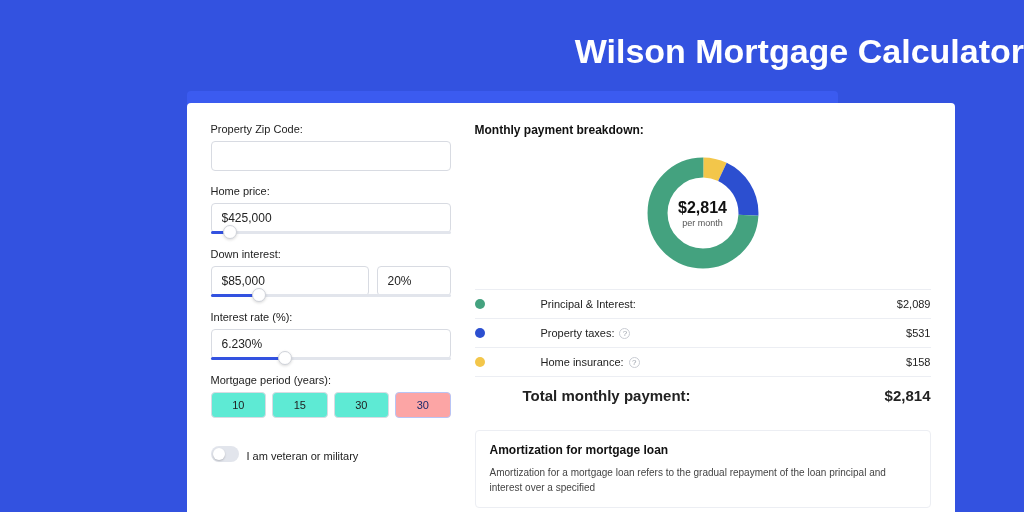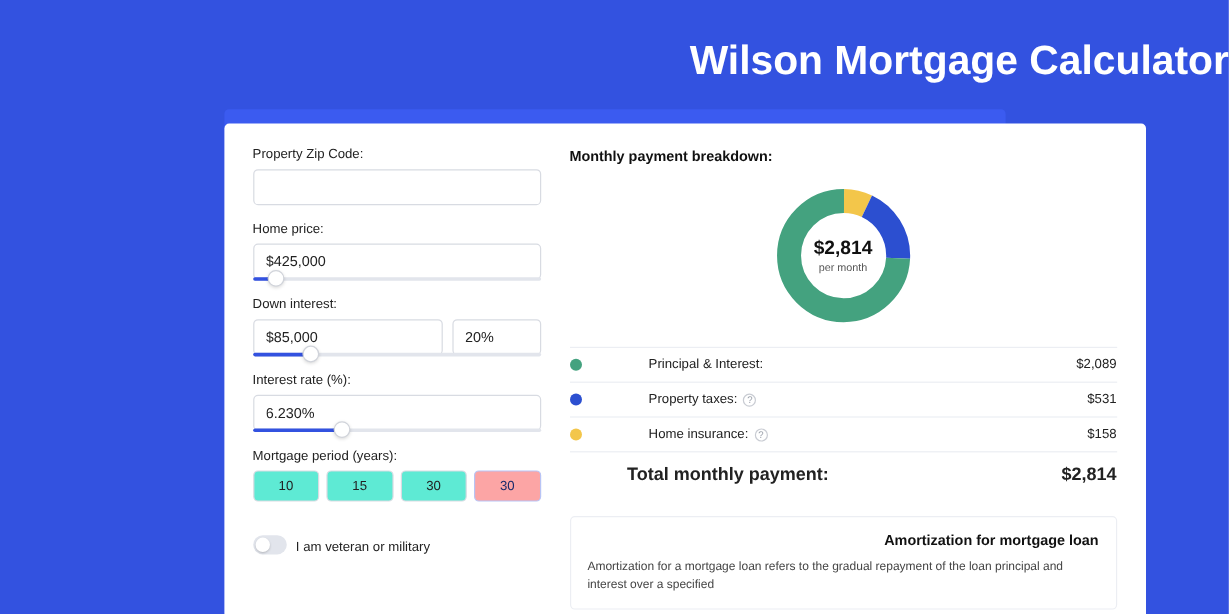--- a/index.html
+++ b/index.html
@@ -33,21 +33,21 @@
   .donut-sub { font-size: 9px; color: #555; margin-top: 1px; }
   .legend-row { display: flex; align-items: center; padding: 8px 0; border-top: 1px solid #eceef3; font-size: 11px; }
   .legend-row:first-of-type { border-top: none; }
   .legend-dot { width: 10px; height: 10px; border-radius: 50%; margin-right: 8px; flex: none; }
   .legend-label { color: #222; margin-left: 48px; }
   .legend-info { width: 11px; height: 11px; border: 1px solid #c9ccd3; border-radius: 50%; color: #9aa0aa; font-size: 8px; line-height: 9px; text-align: center; margin-left: 5px; flex: none; }
   .legend-val { margin-left: auto; color: #222; }
   .total-row { display: flex; align-items: center; padding: 10px 0; border-top: 1px solid #eceef3; font-size: 15px; font-weight: 700; }
   .total-row .legend-val { font-weight: 700; }
   .amort-box { border: 1px solid #eceef3; border-radius: 4px; padding: 12px 14px; margin-top: 16px; }
-  .amort-title { font-size: 12px; font-weight: 700; color: #111; margin-bottom: 8px; text-align: right; }
+  .amort-title { font-size: 12px; font-weight: 700; color: #111; margin-bottom: 8px; }
   .amort-text { font-size: 10px; color: #444; line-height: 1.5; }
 </style>
 </head>
 <body>
 
 <h1 class="page-title">Wilson Mortgage Calculator</h1>
 
 <div class="shadow-box">
 <div class="card">
   <div class="left">

